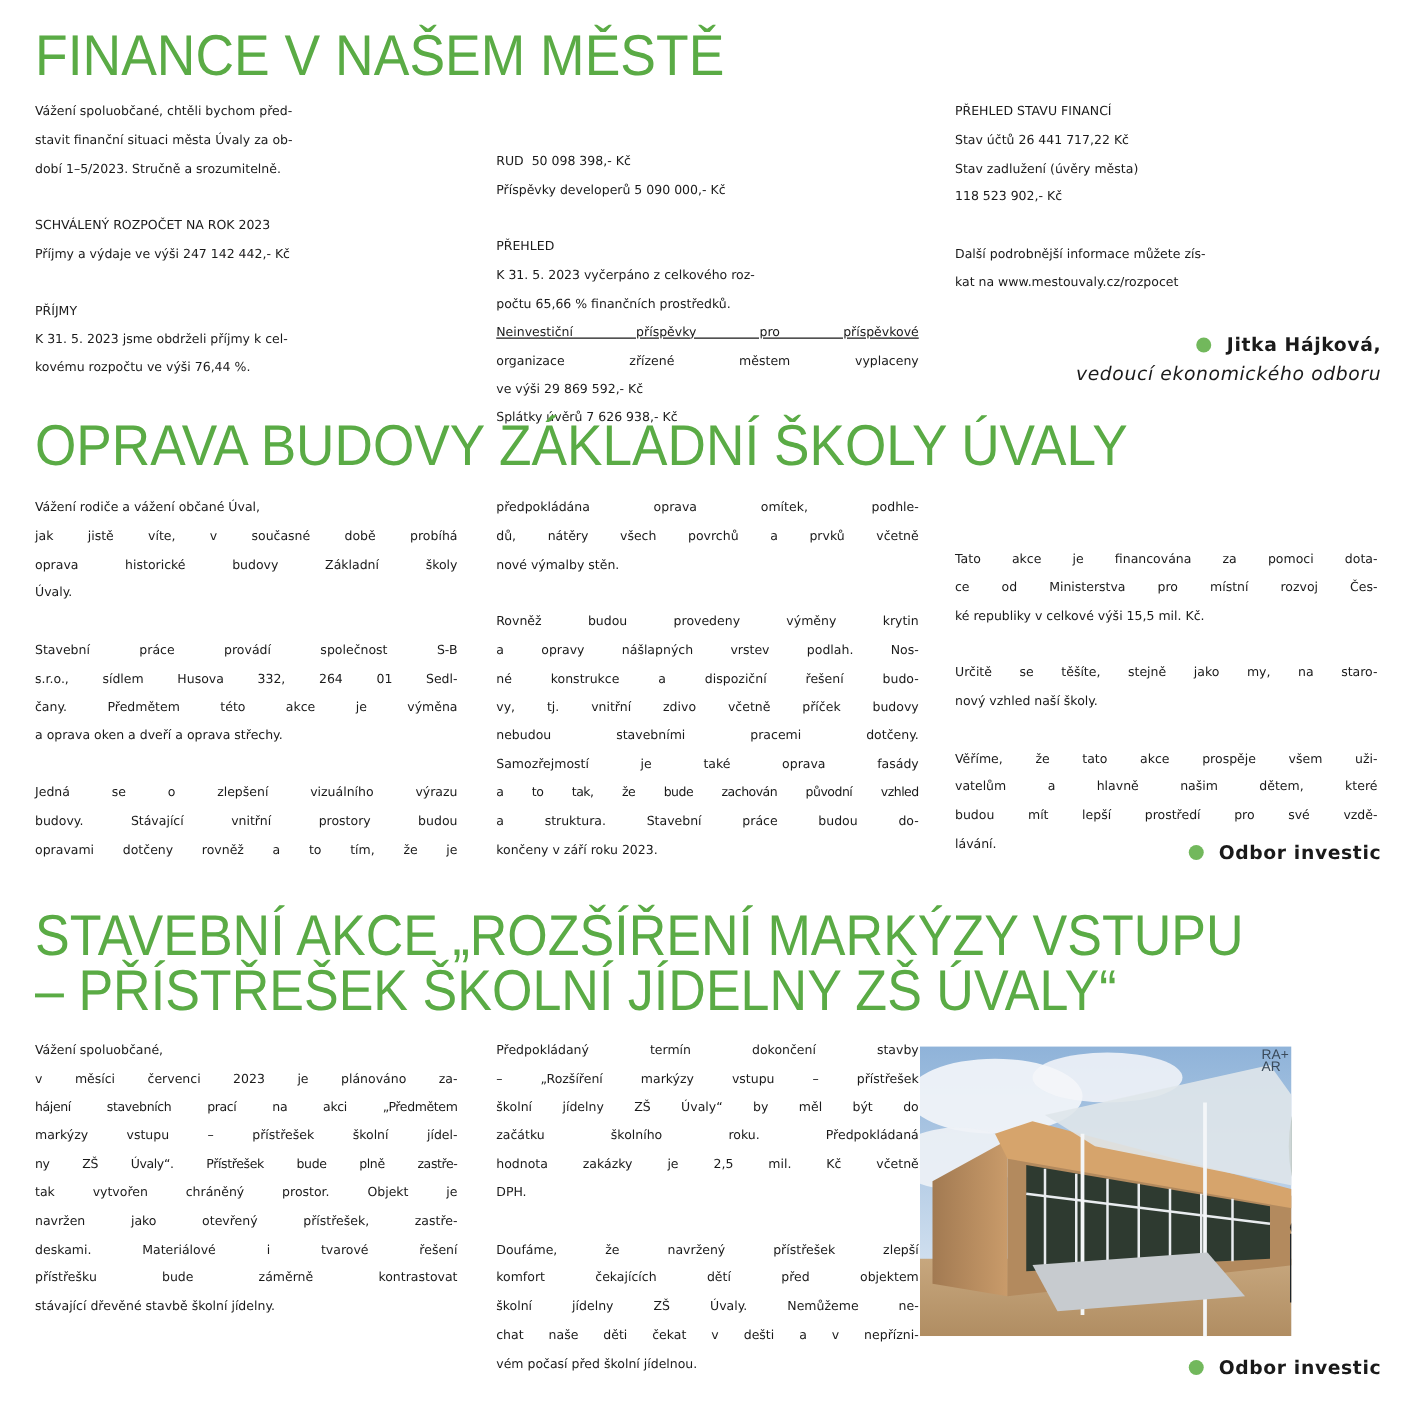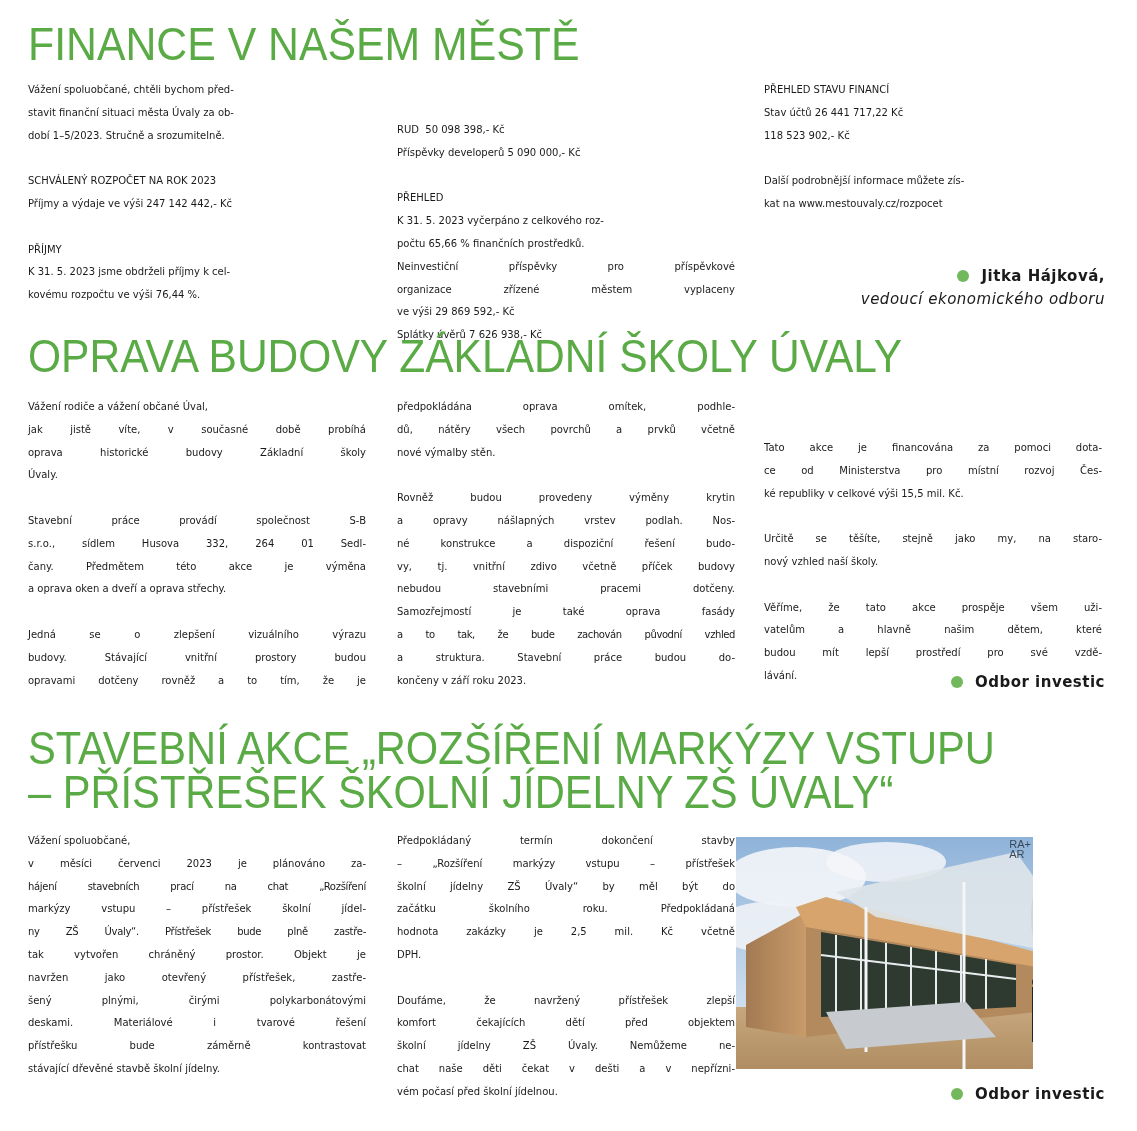--- a/index.html
+++ b/index.html
@@ -79,31 +79,32 @@
 
 <div class="col nojust" style="left:397px; top:79px;">
   <p>
     <span class="line" style="white-space:pre;margin-top:40px;">RUD  50 098 398,- Kč</span>
     <span class="line">Příspěvky developerů 5 090 000,- Kč</span>
   </p>
   <p>
     <span class="line">PŘEHLED</span>
     <span class="line">K 31. 5. 2023 vyčerpáno z celkového roz-</span>
     <span class="line">počtu 65,66 % finančních prostředků.</span>
-    <span class="line" style="text-align:justify;text-align-last:justify;">Neinvestiční příspěvky pro příspěvkové</span>
+    <span class="line" style="text-align:justify;text-align-last:justify;text-decoration:underline;">Neinvestiční příspěvky pro příspěvkové</span>
     <span class="line" style="text-align:justify;text-align-last:justify;">organizace zřízené městem vyplaceny</span>
     <span class="line">ve výši 29 869 592,- Kč</span>
     <span class="line">Splátky úvěrů 7 626 938,- Kč</span>
   </p>
 </div>
 
 <div class="col nojust" style="left:764px; top:79px;">
   <p>
     <span class="line">PŘEHLED STAVU FINANCÍ</span>
     <span class="line">Stav účtů 26 441 717,22 Kč</span>
+    <span class="line">Stav zadlužení (úvěry města)</span>
     <span class="line">118 523 902,- Kč</span>
   </p>
   <p>
     <span class="line">Další podrobnější informace můžete zís-</span>
     <span class="line">kat na www.mestouvaly.cz/rozpocet</span>
   </p>
 </div>
 
 <div class="sig" style="right:32px; top:265px;">
   <div><span class="dot"></span><span class="name">Jitka Hájková,</span></div>
@@ -173,26 +174,25 @@
   <div><span class="dot"></span><span class="name">Odbor investic</span></div>
 </div>
 
 <h1 class="h1" style="top:724px; transform: scaleX(0.905);">STAVEBNÍ AKCE „ROZŠÍŘENÍ MARKÝZY VSTUPU</h1>
 <h1 class="h1" style="top:768px; transform: scaleX(0.905);">– PŘÍSTŘEŠEK ŠKOLNÍ JÍDELNY ZŠ ÚVALY“</h1>
 
 <div class="col" style="left:28px; top:830px;">
   <p>
     <span class="line nojust">Vážení spoluobčané,</span>
     <span class="line" style="text-align-last:justify">v měsíci červenci 2023 je plánováno za-</span>
-    <span class="line" style="text-align-last:justify; letter-spacing:-0.3px;">hájení stavebních prací na chat „Rozšíření</span>
+    <span class="line" style="text-align-last:justify; letter-spacing:-0.3px;">hájení stavebních prací na akci „Předmětem</span>
     <span class="line" style="text-align-last:justify">markýzy vstupu – přístřešek školní jídel-</span>
     <span class="line" style="text-align-last:justify; letter-spacing:-0.3px;">ny ZŠ Úvaly“. Přístřešek bude plně zastře-</span>
     <span class="line" style="text-align-last:justify">tak vytvořen chráněný prostor. Objekt je</span>
     <span class="line" style="text-align-last:justify">navržen jako otevřený přístřešek, zastře-</span>
-    <span class="line" style="text-align-last:justify">šený plnými, čirými polykarbonátovými</span>
     <span class="line" style="text-align-last:justify">deskami. Materiálové i tvarové řešení</span>
     <span class="line" style="text-align-last:justify">přístřešku bude záměrně kontrastovat</span>
     <span class="line nojust">stávající dřevěné stavbě školní jídelny.</span>
   </p>
 </div>
 
 <div class="col" style="left:397px; top:830px;">
   <p>
     <span class="line" style="text-align-last:justify">Předpokládaný termín dokončení stavby</span>
     <span class="line" style="text-align-last:justify">– „Rozšíření markýzy vstupu – přístřešek</span>

